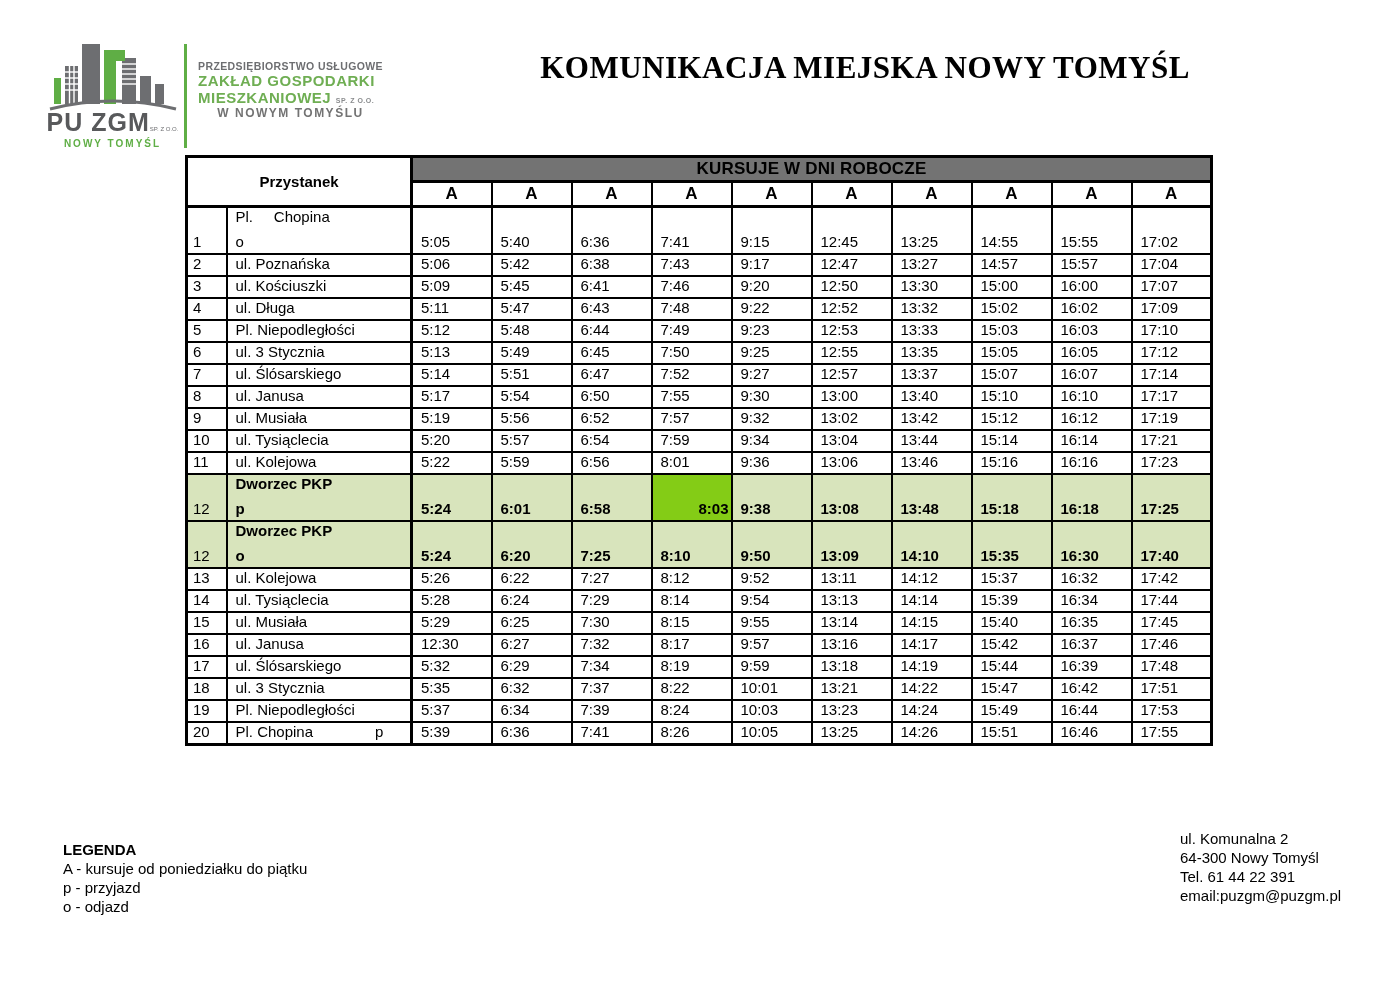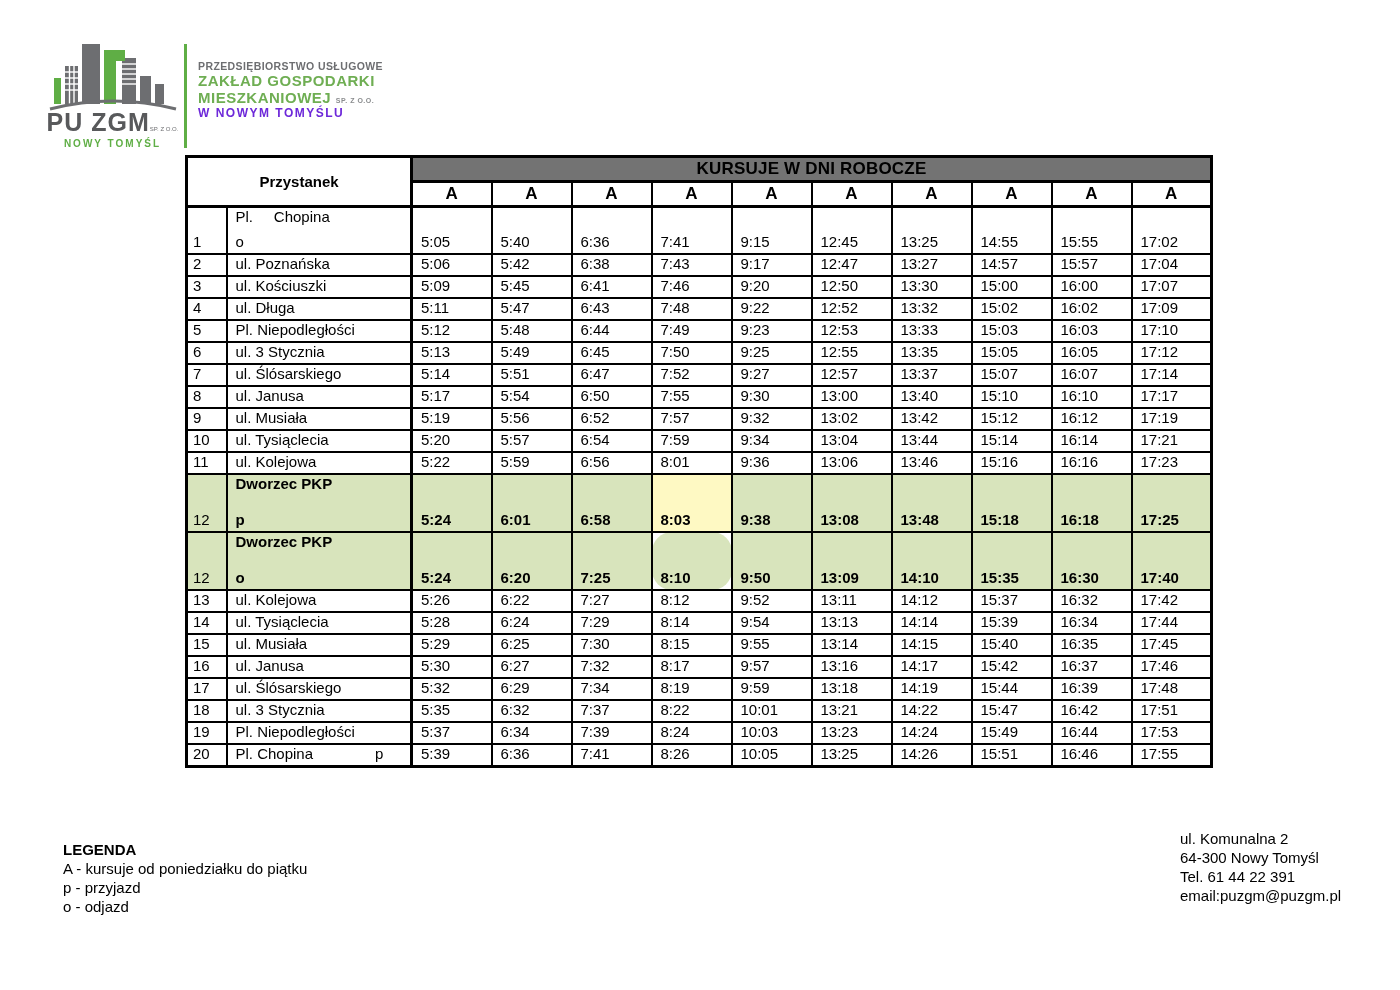--- a/index.html
+++ b/index.html
@@ -16,21 +16,21 @@
   .brand-line { font-weight:700; font-size:25px; color:#58595b; letter-spacing:1px; line-height:1; margin-top:-2px; }
   .brand-suffix { font-size:6px; font-weight:400; color:#6d6e71; letter-spacing:0; }
   .brand-city { font-weight:700; font-size:10px; color:#5fae45; letter-spacing:2px; margin-top:3px; }
 
   .logo-divider { position:absolute; left:184px; top:44px; width:3px; height:104px; background:#5fae45; }
 
   .company-block { position:absolute; left:198px; top:60px; line-height:1.15; }
   .company-l1 { font-size:10.5px; font-weight:700; color:#6d6e71; letter-spacing:.4px; }
   .company-l2, .company-l3 { font-size:15px; font-weight:700; color:#6fae53; letter-spacing:.5px; }
   .company-l3s { font-size:7px; font-weight:700; color:#8a8c8e; }
-  .company-l4 { font-size:12px; font-weight:700; color:#6d28d9; letter-spacing:1.5px; }
+  .company-l4 { font-size:12px; font-weight:700; color:#737373; letter-spacing:1.5px;text-align:center; }
 
   
   .head-block { position:absolute; left:470px; top:50px; width:790px; text-align:center; }
   .page-title { font-family:"Liberation Serif", serif; font-weight:700; font-size:31px; letter-spacing:.5px; white-space:nowrap; }
   .page-subtitle { margin-top:10px; font-size:20px; white-space:nowrap; padding-left:40px; }
   .sub-label { font-weight:400; }
   .sub-validity { font-weight:700; margin-left:28px; }
 
   
   .table-wrap { position:absolute; left:185px; top:155px; }
@@ -45,21 +45,21 @@
   tr.col-row th { font-size:17px; font-weight:700; height:24px; border-bottom:3px solid #000; background:#fff; }
 
   .timetable td { font-size:15px; height:21px; vertical-align:bottom; padding:0 2px 2px 6px; line-height:1.2; }
   td.num { padding-left:5px; }
   td.name { padding-left:8px; white-space:pre-wrap; }
   td.time { padding-left:8px; }
   td.tfirst { border-left:3px solid #000; }
   tr.tall td { height:47px; }
   tr.hl td { font-weight:700; }
   tr.hl td.num { font-weight:400; }
-  tr.hl.tall td { height:58px; }
+  tr.hl.tall td { height:47px; }
   .nm2 { display:flex; flex-direction:column; justify-content:space-between; height:100%; }
   .suffix { margin-left:62px; }
 
   
   .legend-block { position:absolute; left:63px; top:827px; font-size:15px; line-height:19px; }
   .legend-title { font-weight:700;margin-top:13px; }
   .contact-block { position:absolute; left:1180px; top:829px; font-size:15px; line-height:19px; }
 </style>
 </head>
 <body>
@@ -100,20 +100,21 @@
 <div class="logo-divider"></div>
 
 <div class="company-block">
   <div class="company-l1">PRZEDSIĘBIORSTWO USŁUGOWE</div>
   <div class="company-l2">ZAKŁAD GOSPODARKI</div>
   <div class="company-l3"><span>MIESZKANIOWEJ</span> <span class="company-l3s">SP. Z O.O.</span></div>
   <div class="company-l4">W NOWYM TOMYŚLU</div>
 </div>
 
 <div class="head-block">
+  <div class="page-title">KOMUNIKACJA MIEJSKA NOWY TOMYŚL</div>
 </div>
 
 <div class="table-wrap">
   <table class="timetable">
     <colgroup>
       <col class="c-num">
         <col class="c-name">
       <col class="c-t">
         <col class="c-t">
         <col class="c-t">
@@ -297,35 +298,35 @@
           <td class="time">15:16</td>
           <td class="time">16:16</td>
           <td class="time">17:23</td>
         </tr>
         <tr class="hl tall">
           <td class="num" style="background: rgb(216, 228, 188);">12</td>
           <td class="name" style="background: rgb(216, 228, 188);"><div class="nm2"><div>Dworzec PKP</div><div>p</div></div></td>
           <td class="time tfirst" style="background: rgb(216, 228, 188);">5:24</td>
           <td class="time" style="background: rgb(216, 228, 188);">6:01</td>
           <td class="time" style="background: rgb(216, 228, 188);">6:58</td>
-          <td class="time" style="background: #fef9c3;">8:03</td>
+          <td class="time" style="background: #84cc16; text-align: right;">8:03</td>
           <td class="time" style="background: rgb(216, 228, 188);">9:38</td>
           <td class="time" style="background: rgb(216, 228, 188);">13:08</td>
           <td class="time" style="background: rgb(216, 228, 188);">13:48</td>
           <td class="time" style="background: rgb(216, 228, 188);">15:18</td>
           <td class="time" style="background: rgb(216, 228, 188);">16:18</td>
           <td class="time" style="background: rgb(216, 228, 188);">17:25</td>
         </tr>
         <tr class="hl tall">
           <td class="num" style="background: rgb(216, 228, 188);">12</td>
           <td class="name" style="background: rgb(216, 228, 188);"><div class="nm2"><div>Dworzec PKP</div><div>o</div></div></td>
           <td class="time tfirst" style="background: rgb(216, 228, 188);">5:24</td>
           <td class="time" style="background: rgb(216, 228, 188); margin-left: 37px;">6:20</td>
           <td class="time" style="background: rgb(216, 228, 188);">7:25</td>
-          <td class="time" style="background: rgb(216, 228, 188); border-radius: 20px;">8:10</td>
+          <td class="time" style="background: rgb(216, 228, 188);">8:10</td>
           <td class="time" style="background: rgb(216, 228, 188);">9:50</td>
           <td class="time" style="background: rgb(216, 228, 188);">13:09</td>
           <td class="time" style="background: rgb(216, 228, 188);">14:10</td>
           <td class="time" style="background: rgb(216, 228, 188);">15:35</td>
           <td class="time" style="background: rgb(216, 228, 188);">16:30</td>
           <td class="time" style="background: rgb(216, 228, 188);">17:40</td>
         </tr>
         <tr class="">
           <td class="num">13</td>
           <td class="name"><span>ul. Kolejowa</span></td>
@@ -364,21 +365,21 @@
           <td class="time">9:55</td>
           <td class="time">13:14</td>
           <td class="time">14:15</td>
           <td class="time">15:40</td>
           <td class="time">16:35</td>
           <td class="time">17:45</td>
         </tr>
         <tr class="">
           <td class="num">16</td>
           <td class="name"><span>ul. Janusa</span></td>
-          <td class="time tfirst">5:30</td>
+          <td class="time tfirst">12:30</td>
           <td class="time">6:27</td>
           <td class="time">7:32</td>
           <td class="time">8:17</td>
           <td class="time">9:57</td>
           <td class="time">13:16</td>
           <td class="time">14:17</td>
           <td class="time">15:42</td>
           <td class="time">16:37</td>
           <td class="time">17:46</td>
         </tr>

